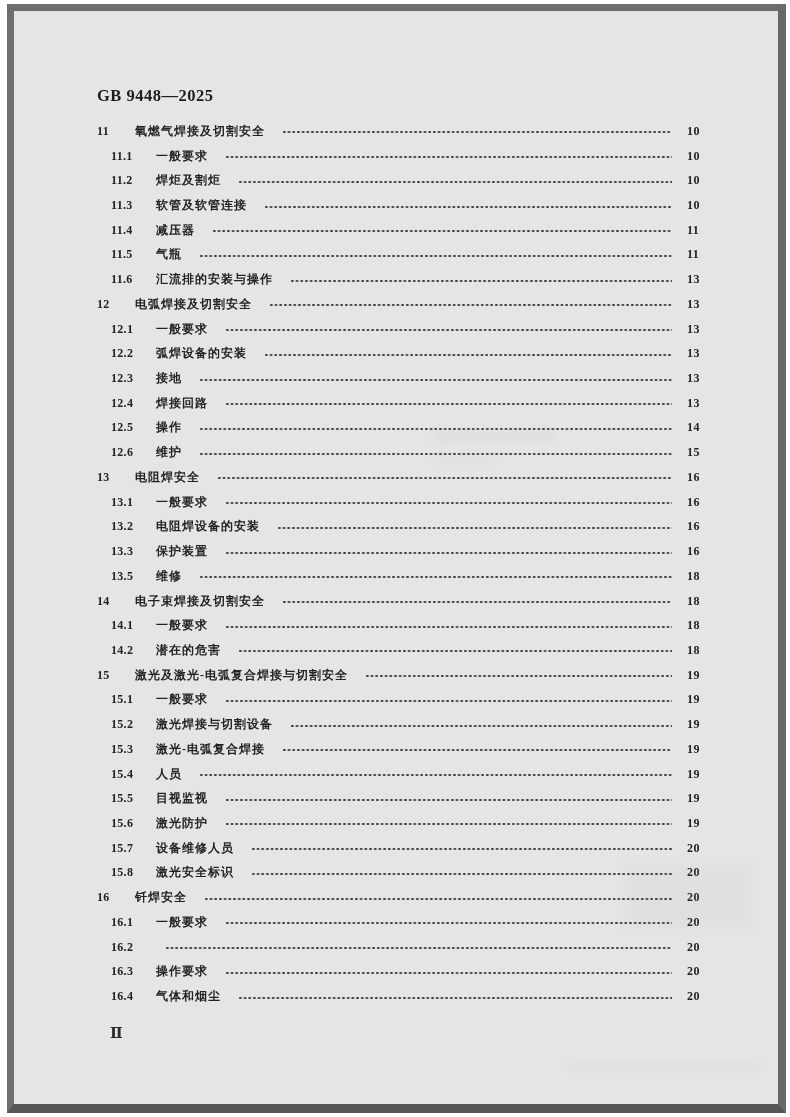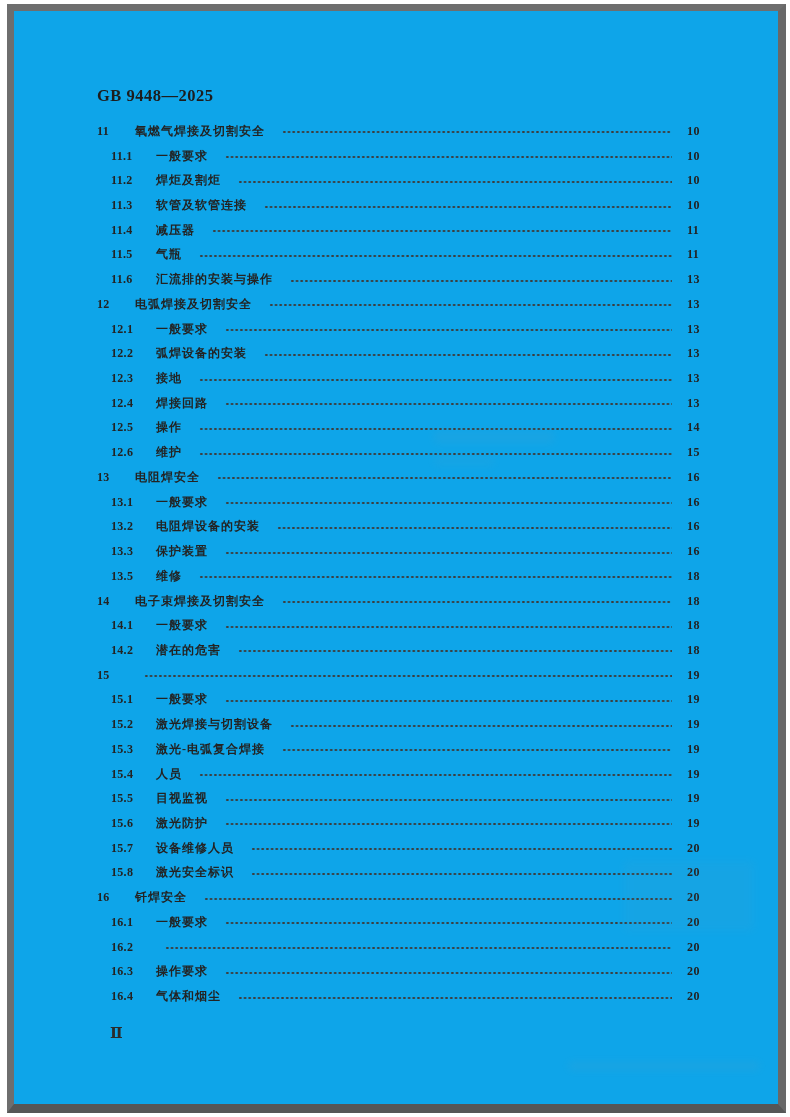--- a/index.html
+++ b/index.html
@@ -16,21 +16,21 @@
     width: 790px;
     height: 1117px;
     background: #ffffff;
   }
   .page {
     position: absolute;
     left: 7px;
     top: 4px;
     right: 4px;
     bottom: 4px;
-    background: #0ea5e9;
+    background: #e5e5e5;
     border: 7px solid #6e6e6e;
     border-bottom: 9px solid #565656;
     border-right: 8px solid #686868;
     box-sizing: border-box;
   }
   .doc-header {
     position: absolute;
     left: 83px;            
     top: 75px;
     font-size: 16.5px;
@@ -238,20 +238,21 @@
     <span class="pg">18</span>
   </div>
         <div class="toc-row lvl2">
     <span class="num">14.2</span>
     <span class="title">潜在的危害</span>
     <span class="leader"></span>
     <span class="pg">18</span>
   </div>
         <div class="toc-row lvl1">
     <span class="num">15</span>
+    <span class="title">激光及激光-电弧复合焊接与切割安全</span>
     <span class="leader"></span>
     <span class="pg">19</span>
   </div>
         <div class="toc-row lvl2">
     <span class="num">15.1</span>
     <span class="title">一般要求</span>
     <span class="leader"></span>
     <span class="pg">19</span>
   </div>
         <div class="toc-row lvl2">

